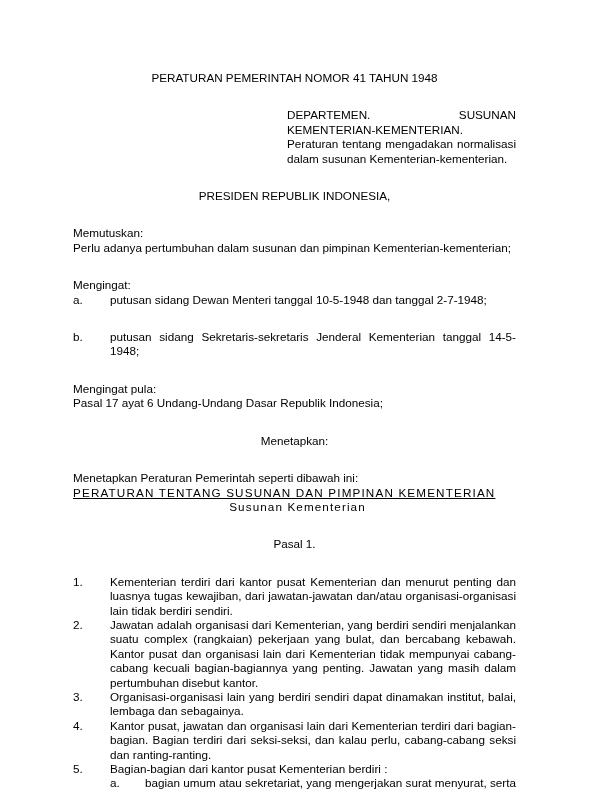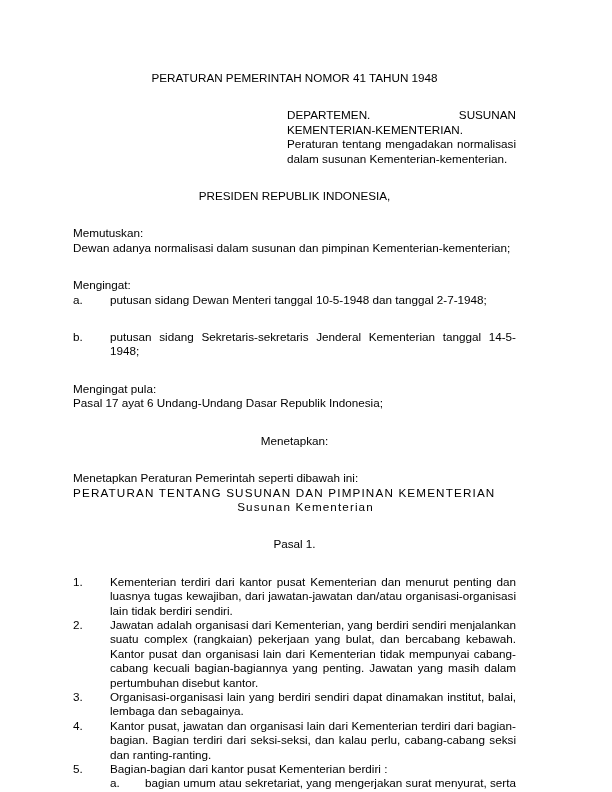--- a/index.html
+++ b/index.html
@@ -15,47 +15,47 @@
     font-size: 11.7px;
     line-height: 14.4px;
     overflow: hidden;
   }
   .center  { text-align: center; }
   .gap     { margin-top: 23px; }
   .subject {
     margin-left: 214px;
     text-align: justify;
   }
-  .reg-title { letter-spacing: 1.15px; }
+  .reg-title { letter-spacing: 1.15px; text-decoration: underline; }
   .section-title {
     text-align: center;
     letter-spacing: 1.1px;
     position: relative;
-    left: 11px;
+    left: 3px;
   }
   .hang { display: flex; }
   .hang .m { flex: 0 0 37px; }
   .hang .t { flex: 1 1 auto; text-align: justify; }
   .sublist { margin-left: 37px; }
   .sublist .hang .m { flex: 0 0 35px; }
   .justify-last { text-align: justify; text-align-last: justify; }
 </style>
 </head>
 <body>
 
 <div class="page">
 
   <div class="center">PERATURAN PEMERINTAH NOMOR 41 TAHUN 1948</div>
 
   <div class="subject gap">DEPARTEMEN. SUSUNAN KEMENTERIAN-KEMENTERIAN. Peraturan tentang mengadakan normalisasi dalam susunan Kementerian-kementerian.</div>
 
   <div class="center gap">PRESIDEN REPUBLIK INDONESIA,</div>
 
   <div class="gap">Memutuskan:</div>
-  <div>Dewan adanya normalisasi dalam susunan dan pimpinan Kementerian-kementerian;</div>
+  <div>Perlu adanya pertumbuhan dalam susunan dan pimpinan Kementerian-kementerian;</div>
 
   <div class="gap">Mengingat:</div>
   <div class="hang">
     <span class="m">a.</span>
     <span class="t">putusan sidang Dewan Menteri tanggal 10-5-1948 dan tanggal 2-7-1948;</span>
   </div>
   <div class="hang gap">
     <span class="m">b.</span>
     <span class="t">putusan sidang Sekretaris-sekretaris Jenderal Kementerian tanggal 14-5-1948;</span>
   </div>

